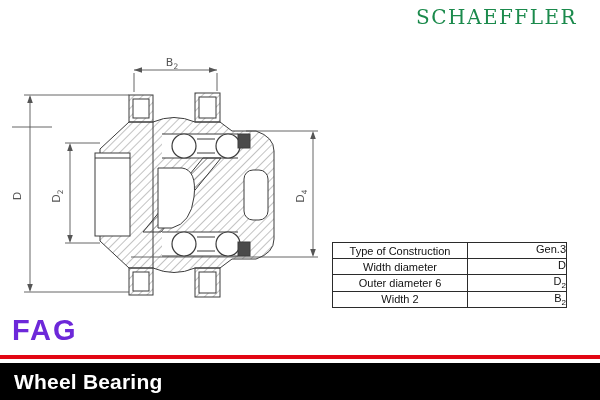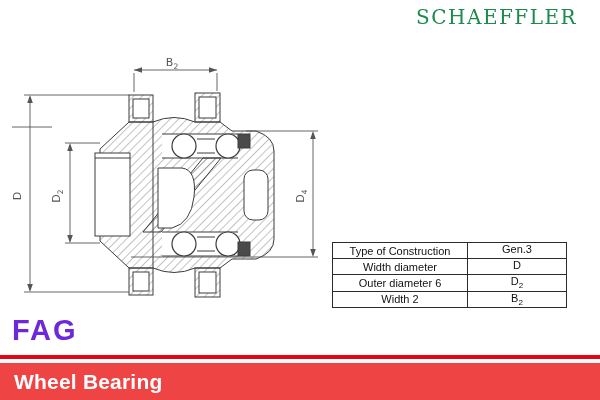--- a/index.html
+++ b/index.html
@@ -6,30 +6,30 @@
   .page{position:relative;width:600px;height:400px;background:#ffffff;overflow:hidden;
         font-family:"Liberation Sans",sans-serif;}
   
   .schaeffler{position:absolute;left:416px;top:5px;font-family:"DejaVu Serif",serif;
 lo        font-weight:700;}
   .schaeffler{font-size:20px;letter-spacing:1.5px;color:#1B8A4C;font-weight:400;}
   .fag{position:absolute;left:12px;top:314px;font-size:29px;font-weight:800;
        letter-spacing:2px;color:#6d28d9;font-family:"Liberation Sans",sans-serif;}
   
   .redline{position:absolute;left:0;top:355px;width:600px;height:4px;background:#E20613;}
-  .footerbar{position:absolute;left:0;top:363px;width:600px;height:37px;background:#ef4444;}
+  .footerbar{position:absolute;left:0;top:363px;width:600px;height:37px;background:#000000;}
   .footerbar .title{position:absolute;left:14px;top:0;line-height:37px;color:#ffffff;
        font-size:21px;font-weight:700;letter-spacing:0.2px;}
   
   .spec{position:absolute;left:332px;top:242px;border-collapse:collapse;
         font-size:11px;font-weight:400;color:#111;}
   .spec td{border:1.5px solid #2b2b2b;text-align:center;vertical-align:middle;
         height:12.3px;padding:0;}
   .spec td.c1{width:134px;}
-  .spec td.c2{width:98px;}
+  .spec td.c2{width:98px;text-align:right;}
   .spec sub{font-size:8px;}
   
   .draw{position:absolute;left:0;top:0;}
   text{font-family:"DejaVu Sans",sans-serif;}
 </style>
 </head>
 <body>
 
 <div class="page">
 

